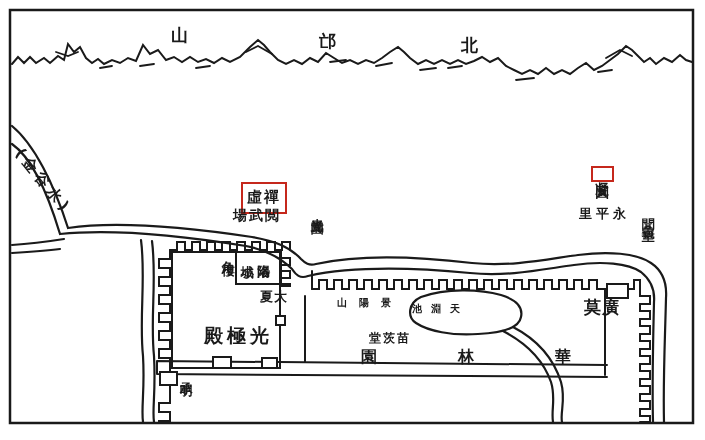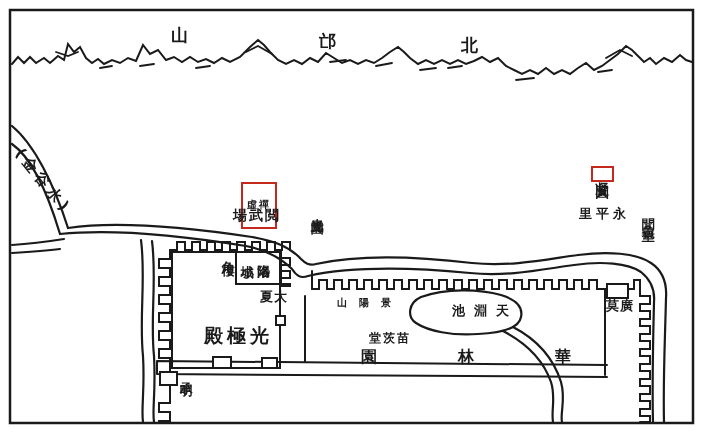--- a/index.html
+++ b/index.html
@@ -63,42 +63,42 @@
         <path d="M276,316 h9 v9 h-9 Z" fill="#ffffff" stroke="#1a1a1a" stroke-width="2" stroke-linejoin="miter" stroke-linecap="round"></path>
       </g>
   </svg>
 
   <div class="lbl" style="left:171px;top:27px;font-size:17px">山</div>
   <div class="lbl" style="left:319px;top:33px;font-size:17px">邙</div>
   <div class="lbl" style="left:461px;top:37px;font-size:17px">北</div>
 
   <div class="lbl" style="left:24px;top:146px;font-size:15px;letter-spacing:4px;transform:rotate(51deg);transform-origin:left top">(金谷水)</div>
 
-  <div class="lbl redbox" style="left:241px;top:182px;padding:16px 4px;font-size:10px;letter-spacing:2px">虛禪</div>
+  <div class="lbl redbox" style="left:241px;top:182px;padding:6px 4px;font-size:15px;letter-spacing:2px">虛禪</div>
   <div class="lbl redbox v" style="left:591px;top:166px;padding:3px 2px;font-size:14px;letter-spacing:3px">凝圓</div>
 
   <div class="lbl" style="left:233px;top:208px;font-size:14px;letter-spacing:2px">場武閲</div>
   <div class="lbl v" style="left:310px;top:208px;font-size:13px;letter-spacing:2px">光風園</div>
 
   <div class="lbl cols" style="left:240px;top:255px;font-size:13px">
     <span class="v">小城</span>
     <span class="v">洛陽</span>
   </div>
 
   <div class="lbl v" style="left:221px;top:250px;font-size:13px;letter-spacing:3px">角樓</div>
   <div class="lbl" style="left:204px;top:326px;font-size:19px;letter-spacing:4px">殿極光</div>
   <div class="lbl" style="left:260px;top:290px;font-size:13px;letter-spacing:1px">夏大</div>
   <div class="lbl v" style="left:179px;top:372px;font-size:13px;letter-spacing:2px">承明</div>
 
-  <div class="lbl" style="left:452px;top:304px;font-size:13px;letter-spacing:9px">池淵天</div>
+  <div class="lbl" style="left:412px;top:304px;font-size:10px;letter-spacing:9px">池淵天</div>
   <div class="lbl" style="left:337px;top:298px;font-size:10px;letter-spacing:12px">山陽景</div>
   <div class="lbl" style="left:369px;top:332px;font-size:12px;letter-spacing:2px">堂茨苗</div>
 
   <div class="lbl spread" style="left:361px;top:349px;width:210px;font-size:16px">
     <span>園</span>
     <span>林</span>
     <span>華</span>
   </div>
 
-  <div class="lbl" style="left:606px;top:299px;font-size:13px;letter-spacing:1px">莫廣</div>
+  <div class="lbl" style="left:584px;top:299px;font-size:17px;letter-spacing:1px">莫廣</div>
   <div class="lbl" style="left:579px;top:207px;font-size:13px;letter-spacing:4px">里平永</div>
   <div class="lbl v" style="left:641px;top:208px;font-size:13px;letter-spacing:6px">聞義里</div>
 </div>
 
 </body></html>

